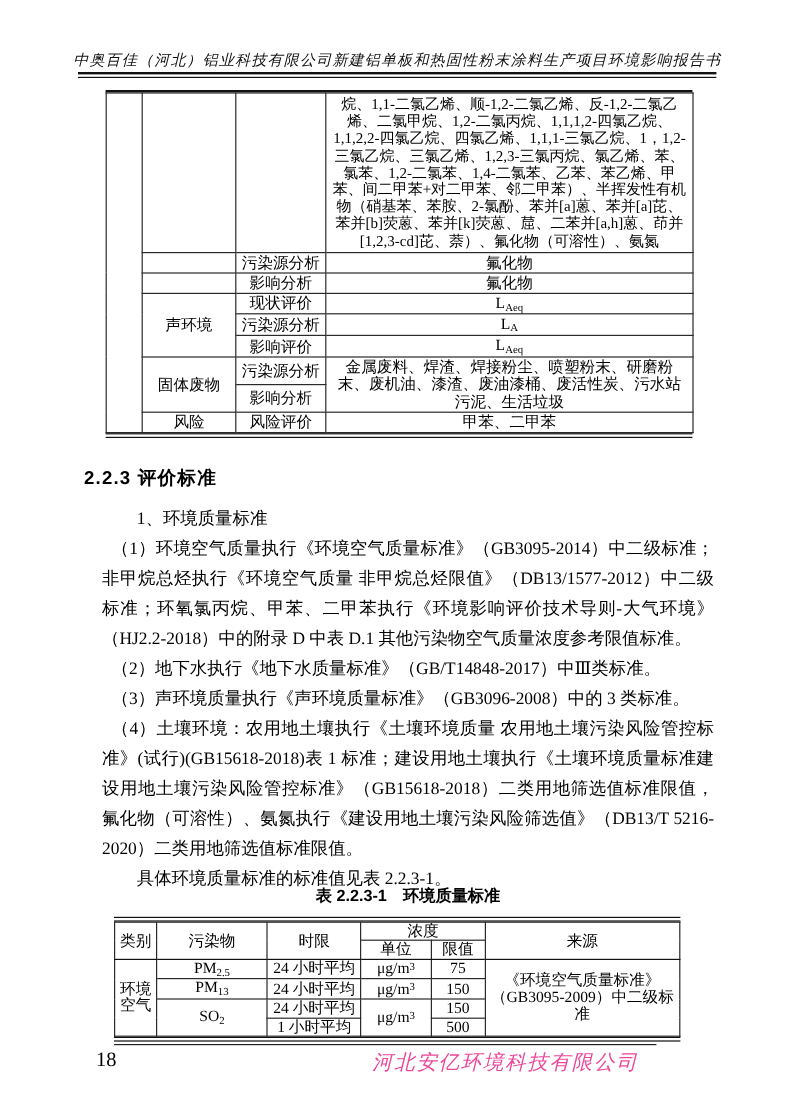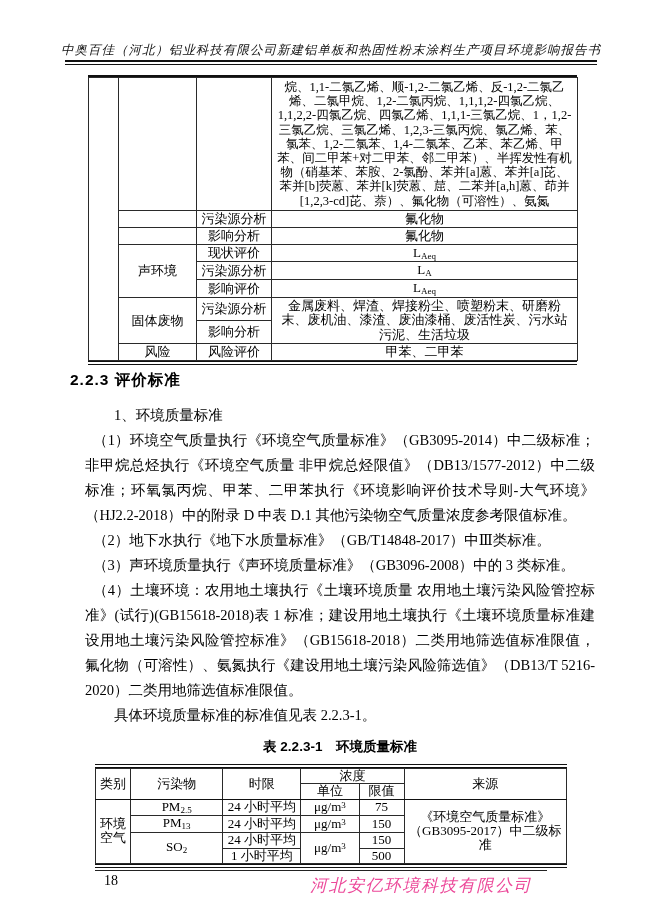--- a/index.html
+++ b/index.html
@@ -26,21 +26,21 @@
   table { border-collapse:collapse; width:100%; table-layout:fixed; }
   .t1 td {
     border:1px solid #2a2a2a; text-align:center; vertical-align:middle;
     font-size:13px; height:17px; line-height:1.18; padding:0 2px;
   }
   .t1 td.bigcell { font-size:12.5px; line-height:14.2px; padding:2px 5px; }
   .t1 td.wrapcell { line-height:14.5px; padding:1px 4px; }
   sub.s { font-size:9px; vertical-align:-2px; }
   sup.s { font-size:9px; vertical-align:3px; }
   
-  .content { position:absolute; top:370px; left:70px; width:527px; }
+  .content { position:absolute; top:388px; left:70px; width:527px; }
   .section-heading {
     font-family:"Liberation Sans","DejaVu Sans",sans-serif;
     font-weight:bold; font-size:15.5px; margin-bottom:12px; letter-spacing:1px;
   }
   .content p {
     margin:0 0 0 15px; width:510px; font-size:14.5px; line-height:25px;
     text-align:justify; text-justify:inter-ideograph;
   }
   .ind2 { text-indent:2em; }
   .indp { text-indent:0.55em; }
@@ -54,21 +54,21 @@
     position:absolute; top:764px; left:95px; width:472px;
     border-top:4px double #111; border-bottom:4px double #111;
   }
   .t2 td, .t2 th {
     border:1px solid #2a2a2a; text-align:center; vertical-align:middle;
     font-size:13px; font-weight:normal; height:14px; line-height:1.1; padding:0 1px;
   }
   .t2 tr.hdr-end th { border-bottom:1.5px solid #111; }
   
   .footer-rule { position:absolute; top:870px; left:95px; width:452px; border-top:1.2px solid #222; }
-  .page-number { position:absolute; top:873px; left:104px; font-size:14px; }
+  .page-number { position:absolute; top:873px; left:80px; font-size:17px; }
   .footer-company {
     position:absolute; top:874px; left:80px; width:452px; text-align:right;
     font-size:17px; font-style:italic; letter-spacing:1.5px; color:#ec4899;
   }
 </style>
 </head>
 <body>
 
 <div class="page">
 
@@ -166,21 +166,21 @@
       </tr>
       <tr>
         <td rowspan="4">
           <div>环境</div>
           <div>空气</div>
         </td>
         <td><span>PM</span><sub class="s">2.5</sub></td>
         <td>24 小时平均</td>
         <td><span>μg/m</span><sup class="s">3</sup></td>
         <td>75</td>
-        <td rowspan="4">《环境空气质量标准》（GB3095-2017）中二级标准</td>
+        <td rowspan="4">《环境空气质量标准》（GB3095-2009）中二级标准</td>
       </tr>
       <tr>
         <td><span>PM</span><sub class="s">13</sub></td>
         <td>24 小时平均</td>
         <td><span>μg/m</span><sup class="s">3</sup></td>
         <td>150</td>
       </tr>
       <tr>
         <td rowspan="2"><span>SO</span><sub class="s">2</sub></td>
         <td>24 小时平均</td>

